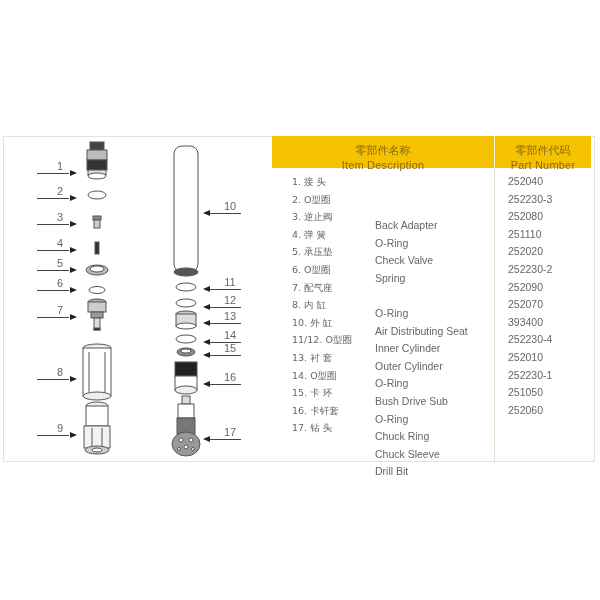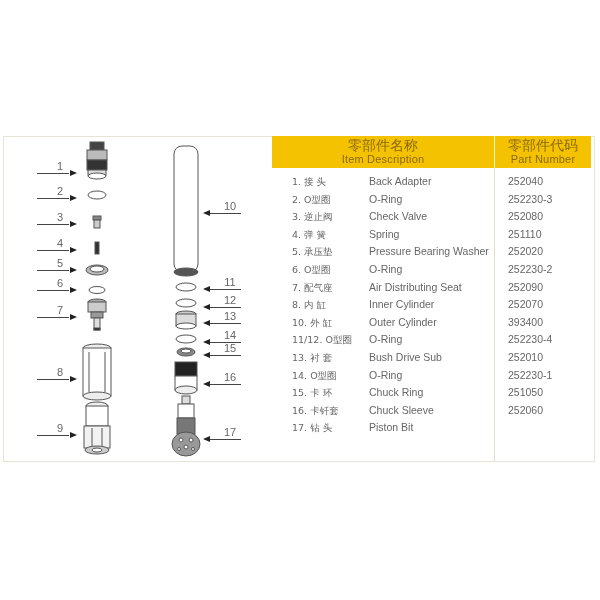--- a/index.html
+++ b/index.html
@@ -1,30 +1,30 @@
 <!DOCTYPE html>
 <html><head>
 <meta charset="utf-8">
 <style>
   html, body { margin:0; padding:0; background:#ffffff; }
   body { width:600px; height:600px; position:relative; overflow:hidden; font-family:"Liberation Sans", "DejaVu Sans", sans-serif; color:#555; }
   .frame { position:absolute; left:3px; top:136px; width:592px; height:326px; border:1px solid #e6e4d6; box-sizing:border-box; background:#fff; }
   .diagram { position:absolute; left:3px; top:136px; width:264px; height:326px; }
   .table { position:absolute; left:268px; top:136px; width:327px; height:326px; }
   .hdr { position:absolute; top:0; height:32px; background:#f5c200; color:#8a6a10; text-align:center; font-size:12px; line-height:14px; }
-  .hdr .cn { display:block; margin-top:2px; font-family:"DejaVu Sans", sans-serif; font-size:14px; }
+  .hdr .cn { display:block; margin-top:8px; font-family:"DejaVu Sans", sans-serif; font-size:11px; }
   .hdr .en { display:block; font-size:11px; letter-spacing:0.2px; }
   .hdr-desc { left:4px; width:222px; }
   .hdr-pn { left:227px; width:96px; }
   .col-div { position:absolute; left:226px; top:32px; width:1px; height:294px; background:#e2dfcf; }
   .hdr-div { position:absolute; left:226px; top:0; width:1px; height:32px; background:#fff4c8; }
   .rows { position:absolute; left:4px; top:37px; width:320px; }
   .row { position:relative; height:17.6px; font-size:10.5px; color:#666; line-height:17.6px; }
   .row .num { position:absolute; left:20px; white-space:nowrap; font-family:"DejaVu Sans", sans-serif; font-size:9.5px; }
-  .row .en { position:absolute; left:97px; white-space:nowrap; }
+  .row .en { position:absolute; left:103px; white-space:nowrap;margin-top:44px; }
   .row .pn { position:absolute; left:236px; white-space:nowrap;text-align:center; }
   .callout { position:absolute; font-size:11px; color:#666; }
   .callout .lbl { position:absolute; top:-10px; width:30px; text-align:center; }
   .callout .line { position:absolute; top:3px; height:1px; background:#444; }
   .arr-r { position:absolute; top:0; width:0; height:0; border-top:3.5px solid transparent; border-bottom:3.5px solid transparent; border-left:7px solid #222; }
   .arr-l { position:absolute; top:0; width:0; height:0; border-top:3.5px solid transparent; border-bottom:3.5px solid transparent; border-right:7px solid #222; }
   .part { position:absolute; }
 </style>
 </head>
 <body>
@@ -243,21 +243,20 @@
         <span class="en">Check Valve</span>
         <span class="pn">252080</span>
       </div>
     <div class="row">
         <span class="num">4. 弹 簧</span>
         <span class="en">Spring</span>
         <span class="pn">251110</span>
       </div>
     <div class="row">
         <span class="num">5. 承压垫</span>
-        <span class="en">Pressure Bearing Washer</span>
         <span class="pn">252020</span>
       </div>
     <div class="row">
         <span class="num">6. O型圈</span>
         <span class="en">O-Ring</span>
         <span class="pn">252230-2</span>
       </div>
     <div class="row">
         <span class="num">7. 配气座</span>
         <span class="en">Air Distributing Seat</span>
@@ -293,17 +292,17 @@
         <span class="en">Chuck Ring</span>
         <span class="pn">251050</span>
       </div>
     <div class="row">
         <span class="num">16. 卡钎套</span>
         <span class="en">Chuck Sleeve</span>
         <span class="pn">252060</span>
       </div>
     <div class="row">
         <span class="num">17. 钻 头</span>
-        <span class="en">Piston Bit</span>
+        <span class="en">Drill Bit</span>
         <span class="pn"></span>
       </div>
   </div>
 </div>
 
 </body></html>

